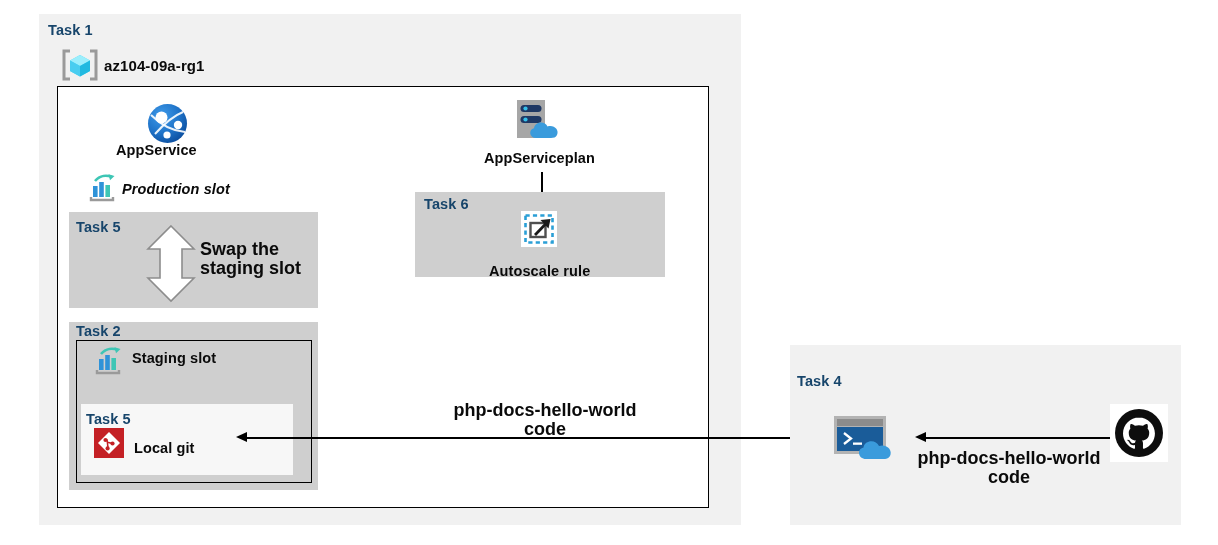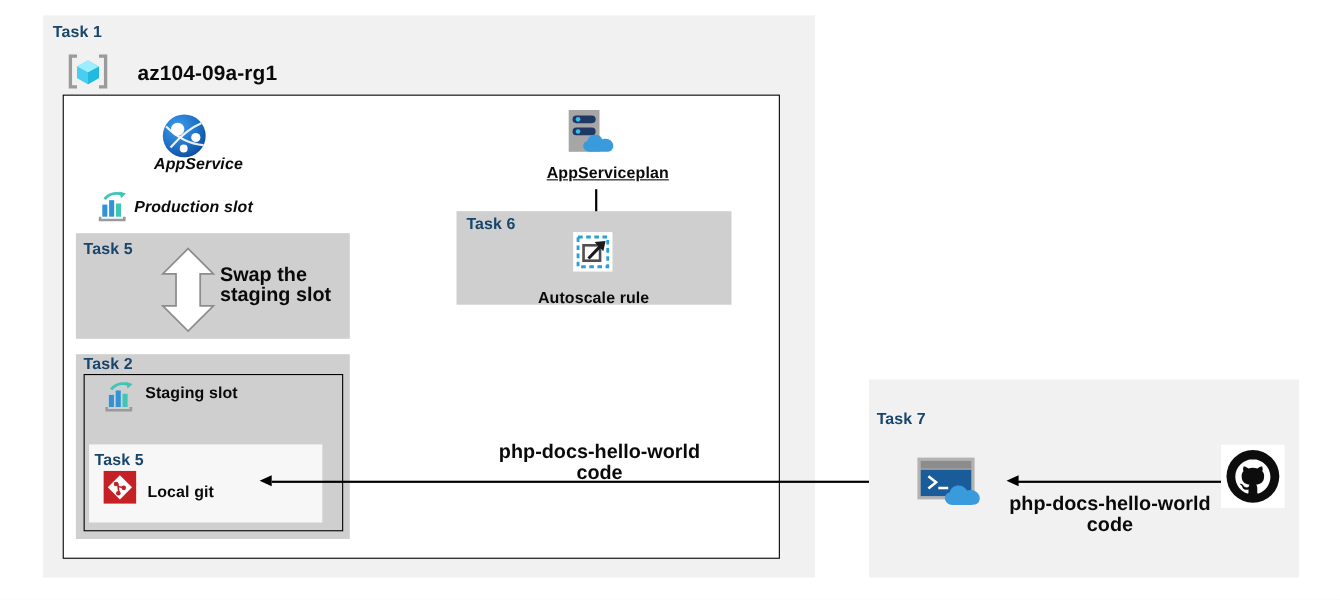--- a/index.html
+++ b/index.html
@@ -51,42 +51,42 @@
 
       <path d="M10 3 L4 3 L4 31 L10 31" fill="none" stroke="#9a9a9a" stroke-width="3"></path>
       <path d="M30 3 L36 3 L36 31 L30 31" fill="none" stroke="#9a9a9a" stroke-width="3"></path>
 
       <polygon points="20,7 30,12.5 30,23 20,28.5 10,23 10,12.5" fill="#41d8f5"></polygon>
       <polygon points="20,7 30,12.5 20,18 10,12.5" fill="#9ceefc"></polygon>
       <polygon points="20,18 30,12.5 30,23 20,28.5" fill="#21b9e0"></polygon>
       <polygon points="20,18 10,12.5 10,23 20,28.5" fill="#49cdf0"></polygon>
     </svg>
   </div>
-  <div class="node-label" style="left:104px;top:57px;font-size:19px;margin-left:21px;">az104-09a-rg1</div>
+  <div class="node-label" style="left:104px;top:57px;font-size:15px;">az104-09a-rg1</div>
 
   <div class="box-outline" style="left:57px;top:86px;width:652px;height:422px;"></div>
 
   <div class="icon" style="left:145px;top:101px;">
     <svg width="45" height="45" viewBox="0 0 45 45">
       <defs>
         <radialGradient id="globeg" cx="35%" cy="30%" r="75%">
           <stop offset="0%" stop-color="#3f9bea"></stop>
           <stop offset="60%" stop-color="#1f73c8"></stop>
           <stop offset="100%" stop-color="#0c4fa0"></stop>
         </radialGradient>
       </defs>
       <circle cx="22.5" cy="22.5" r="19.5" fill="url(#globeg)"></circle>
       <path d="M6 14 C16 24, 28 30, 40 31" fill="none" stroke="#ffffff" stroke-width="2" opacity=".9"></path>
       <path d="M10 33 C18 24, 28 15, 38 11" fill="none" stroke="#ffffff" stroke-width="2" opacity=".9"></path>
       <circle cx="16.5" cy="16.5" r="6" fill="#ffffff"></circle>
       <circle cx="33" cy="24" r="4.2" fill="#ffffff"></circle>
       <circle cx="22" cy="34" r="3.6" fill="#ffffff"></circle>
     </svg>
   </div>
-  <div class="node-label" style="left:140px;top:142px;font-style:italic;">AppService</div>
+  <div class="node-label" style="left:116px;top:142px;">AppService</div>
 
   <div class="icon" style="left:88px;top:172px;">
     <svg width="30" height="30" viewBox="0 0 30 30">
       <path d="M3 25 L3 28 L25 28 L25 25" fill="none" stroke="#9a9a9a" stroke-width="2.4"></path>
       <rect x="5" y="14" width="4.6" height="11" fill="#2f93d8"></rect>
       <rect x="11.2" y="10" width="4.6" height="15" fill="#2f93d8"></rect>
       <rect x="17.4" y="13" width="4.6" height="12" fill="#3ec6b5"></rect>
       <path d="M7 9 C12 3, 19 3, 24 5" fill="none" stroke="#3ec6b5" stroke-width="2.6"></path>
       <polygon points="26.5,4 20.5,2.2 22,8.2" fill="#3ec6b5"></polygon>
     </svg>
@@ -145,21 +145,21 @@
     <svg width="50" height="45" viewBox="0 0 50 45">
       <rect x="3" y="2" width="28" height="38" fill="#a6a6a6"></rect>
       <rect x="6.5" y="7" width="21" height="7" rx="3.5" fill="#1f3864"></rect>
       <circle cx="11.5" cy="10.5" r="2.1" fill="#35c0ea"></circle>
       <rect x="6.5" y="18" width="21" height="7" rx="3.5" fill="#1f3864"></rect>
       <circle cx="11.5" cy="21.5" r="2.1" fill="#35c0ea"></circle>
       <path d="M22 40 C15.5 40, 14 31.5, 20 30.2 C21 23.5, 31 22.5, 33.5 28.5
                C40 26.5, 45.5 32, 43 37 C42 39.4, 39.5 40, 37 40 Z" fill="#3a9bdc"></path>
     </svg>
   </div>
-  <div class="node-label" style="left:497px;top:150px;text-decoration:underline;">AppServiceplan</div>
+  <div class="node-label" style="left:484px;top:150px;">AppServiceplan</div>
 
   <div class="arrow-line-v" style="left:541px;top:172px;height:37px;"></div>
   <div class="arrow-head-down" style="left:536px;top:205px;"></div>
 
   <div class="panel-gray" style="left:415px;top:192px;width:250px;height:85px;"></div>
   <div class="task-label" style="left:424px;top:196px;">Task 6</div>
 
   <div class="icon" style="left:521px;top:211px;">
     <svg width="36" height="36" viewBox="0 0 36 36">
       <rect x="0" y="0" width="36" height="36" fill="#ffffff"></rect>
@@ -173,21 +173,21 @@
 
   <div class="multiline" style="left:437px;top:401px;width:216px;">
     <div>php-docs-hello-world</div>
     <div>code</div>
   </div>
 
   <div class="arrow-line-h" style="left:247px;top:437px;width:570px;"></div>
   <div class="arrow-head-left" style="left:236px;top:432px;"></div>
 
   <div class="panel-light" style="left:790px;top:345px;width:391px;height:180px;"></div>
-  <div class="task-label" style="left:797px;top:373px;">Task 7</div>
+  <div class="task-label" style="left:797px;top:373px;">Task 4</div>
 
   <div class="icon" style="left:833px;top:415px;">
     <svg width="68" height="46" viewBox="0 0 68 46">
       <rect x="1" y="1" width="52" height="38" fill="#b3b3b3"></rect>
       <rect x="4" y="4" width="46" height="7" fill="#8c8c8c"></rect>
       <rect x="4" y="12" width="46" height="24" fill="#1a5c99"></rect>
       <path d="M11 18 L18 23.5 L11 29" fill="none" stroke="#ffffff" stroke-width="2.3"></path>
       <rect x="20" y="27.5" width="9" height="2.3" fill="#ffffff"></rect>
       <path d="M33 44 C25 44, 23.5 34, 30.5 32.5 C31.5 25, 43 24, 46 31
                C53.5 28.5, 60 35, 57 41 C55.8 43.5, 53 44, 50 44 Z" fill="#3a9bdc"></path>

